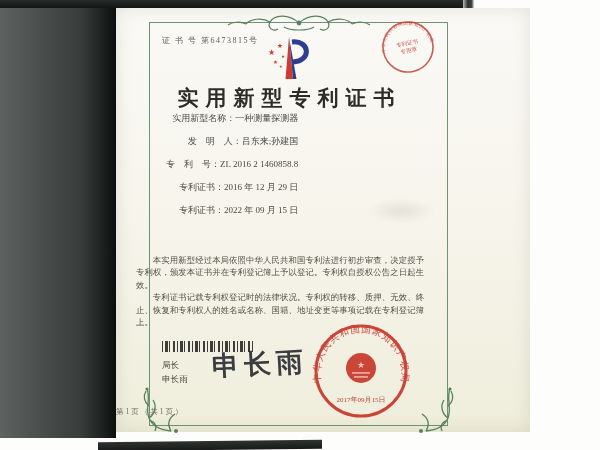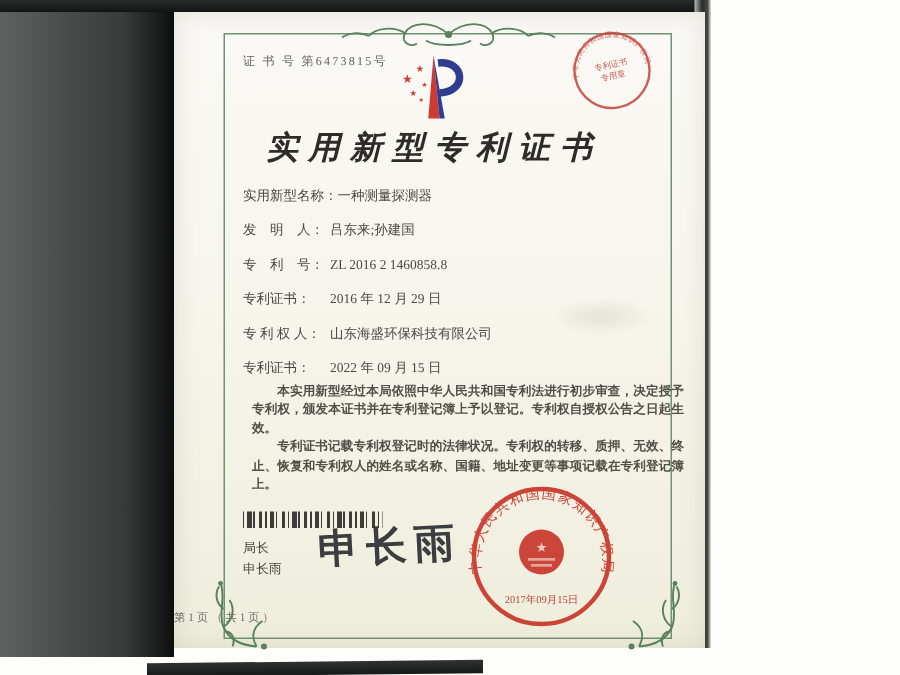--- a/index.html
+++ b/index.html
@@ -7,38 +7,38 @@
          font-family:"Liberation Serif","DejaVu Serif",serif;}
   
   .frame-left{position:absolute;left:0;top:0;width:116px;height:438px;
       background:linear-gradient(90deg,#5d6261 0%,#474c4b 40%,#383d3c 70%,#181c1b 92%,#0b0e0d 100%);}
   .frame-top{position:absolute;left:0;top:0;width:472px;height:8px;background:linear-gradient(180deg,#272b2a,#121514);}
   .frame-bottom{position:absolute;left:98px;top:441px;width:224px;height:9px;
       background:linear-gradient(180deg,#2e3231,#171a19);transform:skewY(-0.6deg);}
   .paper-edge{position:absolute;left:463px;top:0;width:11px;height:432px;
       background:linear-gradient(90deg,#b9b9b4,#2a2d2c 45%,#454847 80%,#e6e6e4);}
   
-  .paper{position:absolute;left:116px;top:8px;width:354px;height:424px;
+  .paper{position:absolute;left:116px;top:8px;width:414px;height:424px;
       background:linear-gradient(180deg,#faf9f6 0%,#f6f4ea 55%,#efeddb 100%);
       box-shadow:inset 0 0 18px rgba(120,120,100,.18);color:#3f3e3a;}
   .border-box{position:absolute;left:33px;top:14px;width:297px;height:402px;
       border:1.4px solid rgba(87,129,91,.85);}
   .orn{position:absolute;}
   .orn-top{left:50%;top:-10px;transform:translateX(-50%);}
   .orn-bl{left:-9px;bottom:-9px;}
   .orn-br{right:-9px;bottom:-9px;transform:scaleX(-1);}
   .cert-no{position:absolute;left:46px;top:27px;font-size:8px;letter-spacing:1.5px;color:#62615c;}
   .logo{position:absolute;left:0;top:27px;width:347px;text-align:center;}
   .title{position:absolute;left:0;top:76px;width:347px;text-align:center;
-      font-size:21px;font-weight:bold;letter-spacing:7px;color:#2d2c29;font-style:italic;}
-  .fields{position:absolute;left:46px;top:117px;font-size:9px;color:#4a4944;}
+      font-size:21px;font-weight:bold;letter-spacing:7px;color:#2d2c29;}
+  .fields{position:absolute;left:46px;top:105px;font-size:9px;color:#4a4944;text-align:right;}
   .field-row{height:23px;line-height:10px;}
   .f-label{display:inline-block;min-width:58px;}
-  .paras{position:absolute;left:52px;top:247px;width:288px;font-size:8.4px;
-      line-height:12.4px;color:#514f49;text-align:justify;font-weight:bold;}
+  .paras{position:absolute;left:20px;top:247px;width:288px;font-size:8.4px;
+      line-height:12.4px;color:#514f49;text-align:justify;}
   .paras p{margin:0;text-indent:2em;}
   .barcode{position:absolute;left:46px;top:333px;width:93px;height:11px;opacity:.85;
       background:repeating-linear-gradient(90deg,#1d1d1c 0 1px,transparent 1px 3px,
       #1d1d1c 3px 6px,transparent 6px 7px,#1d1d1c 7px 8px,transparent 8px 11px,#1d1d1c 11px 13px,transparent 13px 15px);}
   .officer{position:absolute;left:46px;top:351px;font-size:8.6px;line-height:13.5px;color:#44433f;}
   .autograph{position:absolute;left:96px;top:338px;font-size:27px;color:#23252a;
       letter-spacing:5px;transform:rotate(-3deg);font-weight:bold;opacity:.88;}
   .page-footer{position:absolute;left:0;top:399px;width:347px;
       font-size:7.5px;letter-spacing:2px;color:#6e6c63;}
   .big-seal{position:absolute;left:196px;top:314px;opacity:.92;}
@@ -117,23 +117,20 @@
       <div class="field-row">
         <span class="f-label">发　明　人：</span><span class="f-value">吕东来;孙建国</span>
       </div>
       <div class="field-row">
         <span class="f-label">专　利　号：</span><span class="f-value">ZL 2016 2 1460858.8</span>
       </div>
       <div class="field-row">
         <span class="f-label">专利证书：</span><span class="f-value">2016 年 12 月 29 日</span>
       </div>
       <div class="field-row">
-        <span class="f-label">专 利 权 人：</span><span class="f-value">山东海盛环保科技有限公司</span>
-      </div>
-      <div class="field-row">
         <span class="f-label">专利证书：</span><span class="f-value">2022 年 09 月 15 日</span>
       </div>
     </div>
 
     <div class="paras">
       <p>本实用新型经过本局依照中华人民共和国专利法进行初步审查，决定授予专利权，颁发本证书并在专利登记簿上予以登记。专利权自授权公告之日起生效。</p>
       <p>专利证书记载专利权登记时的法律状况。专利权的转移、质押、无效、终止、恢复和专利权人的姓名或名称、国籍、地址变更等事项记载在专利登记簿上。</p>
     </div>
 
     <div class="barcode"></div>

